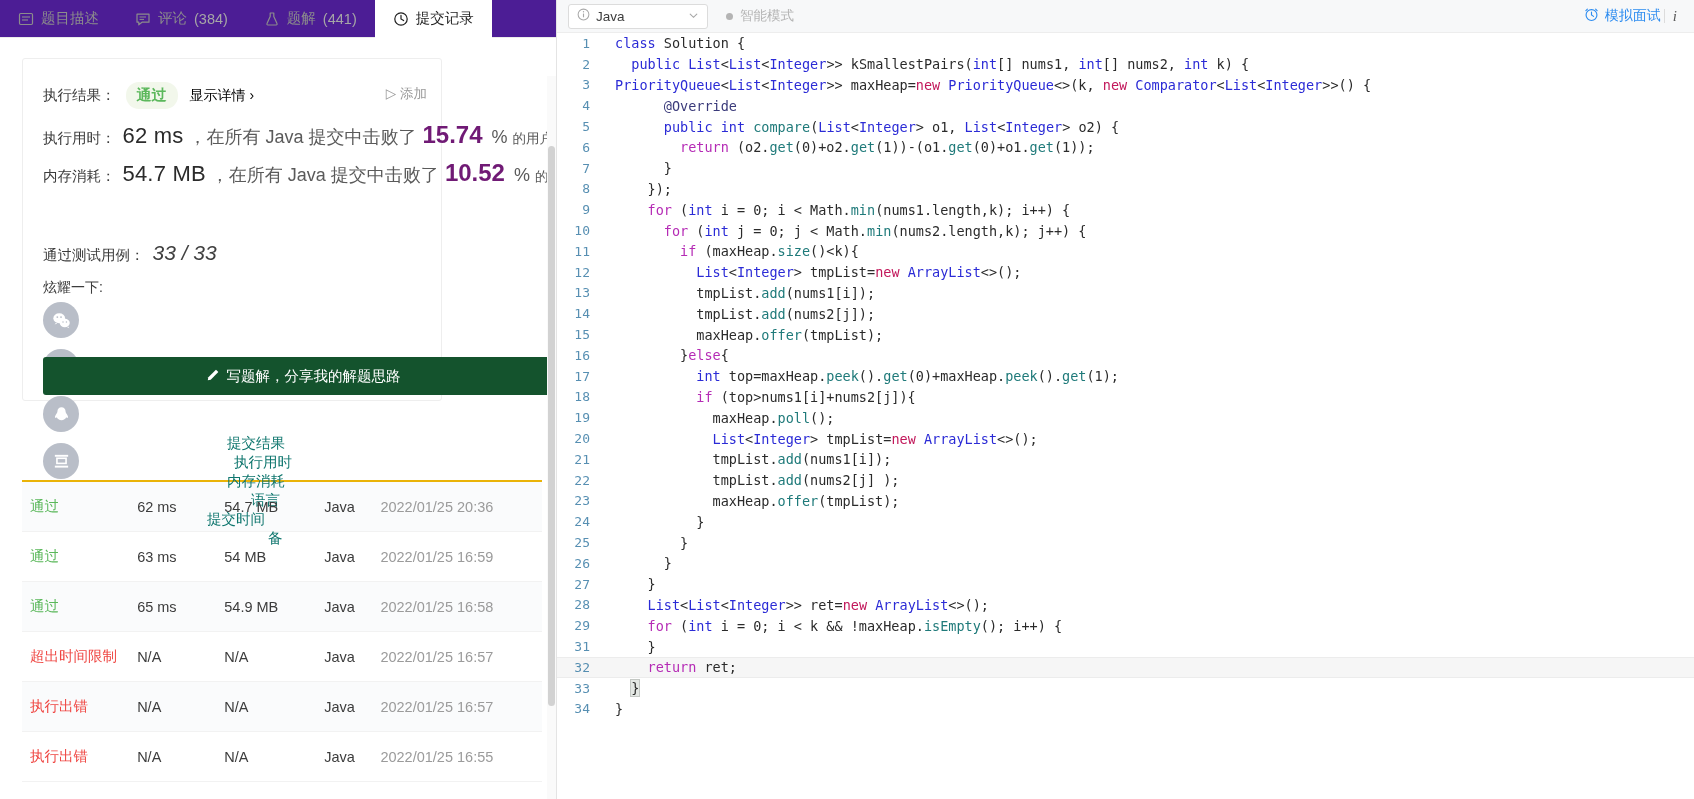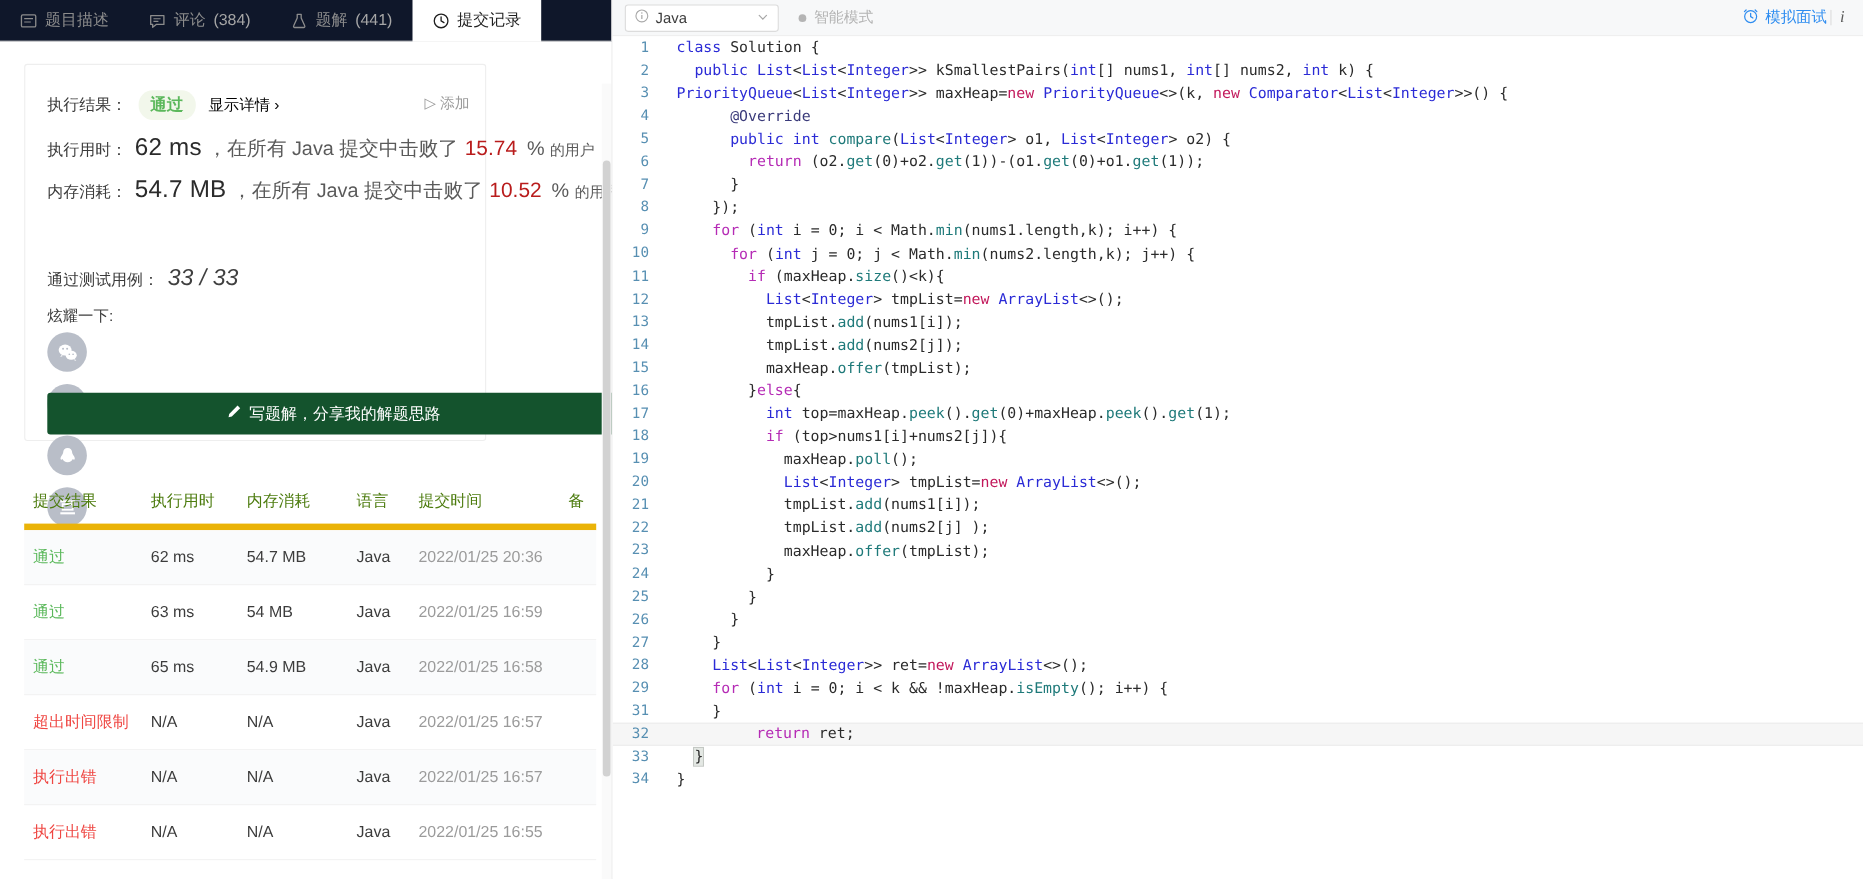--- a/index.html
+++ b/index.html
@@ -15,21 +15,21 @@
   
   .left-pane {
     position: absolute; left: 0; top: 0;
     width: 556px; height: 799px;
     background: #ffffff;
     overflow: hidden;
   }
   .tabbar {
     position: absolute; left: 0; top: 0;
     width: 556px; height: 38px;
-    background: #0f172a;
+    background: #4c1d95;
     border-bottom: 1px solid #ebebeb;
     display: flex; align-items: center;
   }
   .tab {
     display: flex; align-items: center; gap: 7px;
     height: 38px; padding: 0 18px;
     font-size: 14.5px; color: #8c8c8c;
     cursor: pointer; white-space: nowrap;
   }
   .tab .tcount { color: #a6a6a6; }
@@ -54,21 +54,21 @@
     font-size: 15px; font-weight: 600;
     padding: 4px 11px; border-radius: 13px;
   }
   .detail-link { margin-left: 12px; font-size: 14px; color: #000000; cursor: pointer; }
   .add-note { position: absolute; right: 14px; top: 26px; font-size: 13.5px; color: #9b9b9b; cursor: pointer; white-space: nowrap; }
 
   .metric { position: absolute; left: 20px; display: flex; align-items: baseline; white-space: nowrap; }
   .metric .lbl { font-size: 14.5px; }
   .big { font-size: 22px; font-weight: 500; color: #2b2b2b; margin-left: 7px; letter-spacing: .2px; }
   .mid { font-size: 18px; color: #5a5a5a; margin-left: 5px; }
-  .big2 { font-size: 19px; font-weight: 400; color: #b91c1c; margin: 0 4px 0 6px; }
+  .big2 { font-size: 24px; font-weight: 700; color: #701a75; margin: 0 4px 0 6px; }
   .tail { font-size: 13.5px; color: #5a5a5a; margin-left: 5px; }
 
   .cases { position: absolute; left: 20px; top: 182px; display: flex; align-items: baseline; }
   .cases .num { font-size: 21px; font-weight: 500; color: #404040; margin-left: 8px; font-style: italic; }
 
   .flaunt { position: absolute; left: 20px; top: 220px; font-size: 14px; color: #3c3c3c; }
   .social { position: absolute; left: 20px; top: 243px; display: flex; gap: 11px; flex-direction: column; }
   .sbtn {
     width: 36px; height: 36px; border-radius: 50%;
     background: #b9bec8; color: #fff;
@@ -84,21 +84,21 @@
     background: #14532d; color: #fff;
     border: none; border-radius: 3px;
     font-size: 14.5px; font-family: inherit;
     display: flex; align-items: center; justify-content: center; gap: 7px;
     cursor: pointer;
   }
 
   
   .hist { position: absolute; left: 22px; top: 396px; width: 520px; }
   .hrow { display: flex; align-items: center; height: 50px; font-size: 14.5px; }
-  .hrow.head { height: 48px; color: #4d7c0f; border-bottom: 6px solid #eab308; }
+  .hrow.head { height: 48px; color: #0f766e; border-bottom: 2px solid #eab308; flex-direction: column; }
   .hrow.body { border-bottom: 1px solid #f2f2f2; }
   .hrow.alt { background: #fafbfc; }
   .c0 { width: 126px; padding-left: 8px; }
   .c1 { width: 96px; }
   .c2 { width: 110px; }
   .c3 { width: 62px; }
   .c4 { width: 150px; }
   .c5 { width: 28px; }
   .st-pass { color: #5bb85b; cursor: pointer; }
   .st-fail { color: #ef4743; cursor: pointer; }
@@ -145,21 +145,21 @@
   .editor {
     position: absolute; left: 0; top: 33px;
     width: 1137px; height: 766px; background: #ffffff;
     font-family: "DejaVu Sans Mono", "Liberation Mono", monospace;
     font-size: 13.5px; overflow: hidden;
   }
   .ln {
     display: flex; align-items: center;
     height: 20.8px; white-space: pre;
   }
-  .ln.hl { background: #f6f6f6; border-top: 1px solid #ececec; border-bottom: 1px solid #ececec; gap: 40px; }
+  .ln.hl { background: #f6f6f6; border-top: 1px solid #ececec; border-bottom: 1px solid #ececec; }
   .gut {
     width: 46px; min-width: 46px; text-align: right; padding-right: 13px;
     color: #3a7ca5; opacity: .85; font-size: 13px;
   }
   .code { padding-left: 12px; }
 
   
   .k  { color: #2b2bd6; }        
   .kc { color: #b52bb5; }        
   .t  { color: #2b2bd6; }        

